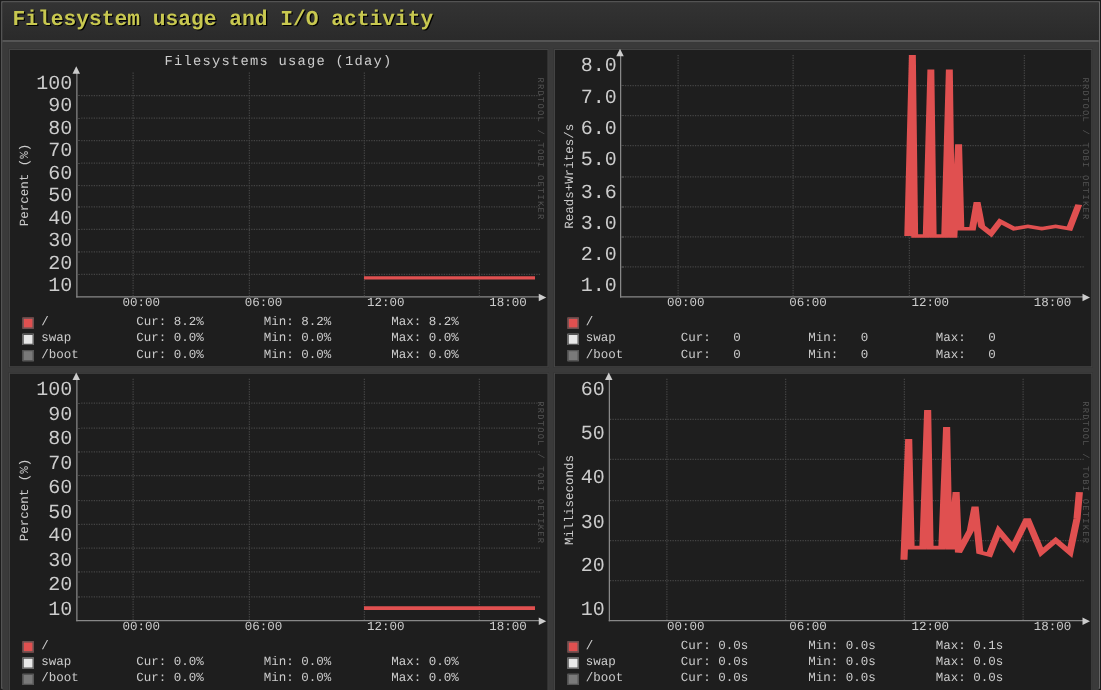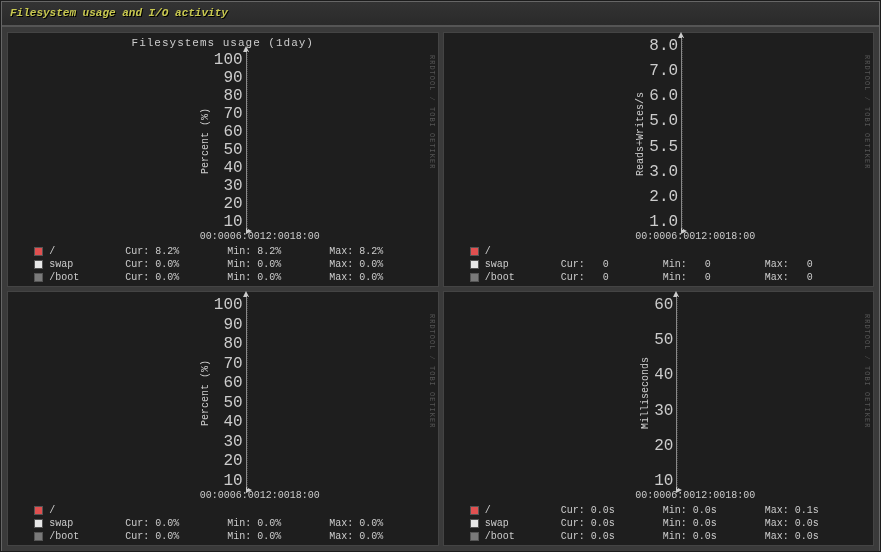--- a/index.html
+++ b/index.html
@@ -18,43 +18,41 @@
     width:879px;
     height:550px;
     margin:1px;
     display:flex;
     flex-direction:column;
   }
   .titlebar {
     background:linear-gradient(#333,#2a2a2a);
     border-bottom:2px solid #555;
     padding:5px 8px 6px 8px;
-    font-size:11px;
+    font-size:17px;
     font-weight:bold;
-    font-style:italic;
     color:#c8c850;
     text-shadow:1px 1px 0 #000;
   }
   .grid {
     flex:1;
     display:grid;
     grid-template-columns:1fr 1fr;
     grid-template-rows:1fr 1fr;
     gap:4px;
     padding:5px;
     background:#3a3a3a;
   }
   .panel {
     background:#1e1e1e;
     border:1px solid #444;
     position:relative;
     display:flex;
     flex-direction:column;
     padding:4px 6px 2px 6px;
-    align-items:center;
   }
   .watermark {
     position:absolute;
     right:2px;
     top:22px;
     writing-mode:vertical-rl;
     font-size:7px;
     letter-spacing:1px;
     color:#555;
   }
@@ -223,21 +221,21 @@
 
     <div class="panel">
       <div class="watermark">RRDTOOL / TOBI OETIKER</div>
       <div class="chartrow">
         <div class="ylabel">Reads+Writes/s</div>
         <div class="yticks">
           <span>8.0</span>
           <span>7.0</span>
           <span>6.0</span>
           <span>5.0</span>
-          <span>5.5</span>
+          <span>3.6</span>
           <span>3.0</span>
           <span>2.0</span>
           <span>1.0</span>
         </div>
         <div class="plot">
           <div class="arrow-up"></div>
           <div class="arrow-right"></div>
           <div class="hgrid" style="top:12.5%"></div>
             <div class="hgrid" style="top:25%"></div>
             <div class="hgrid" style="top:37.5%"></div>

